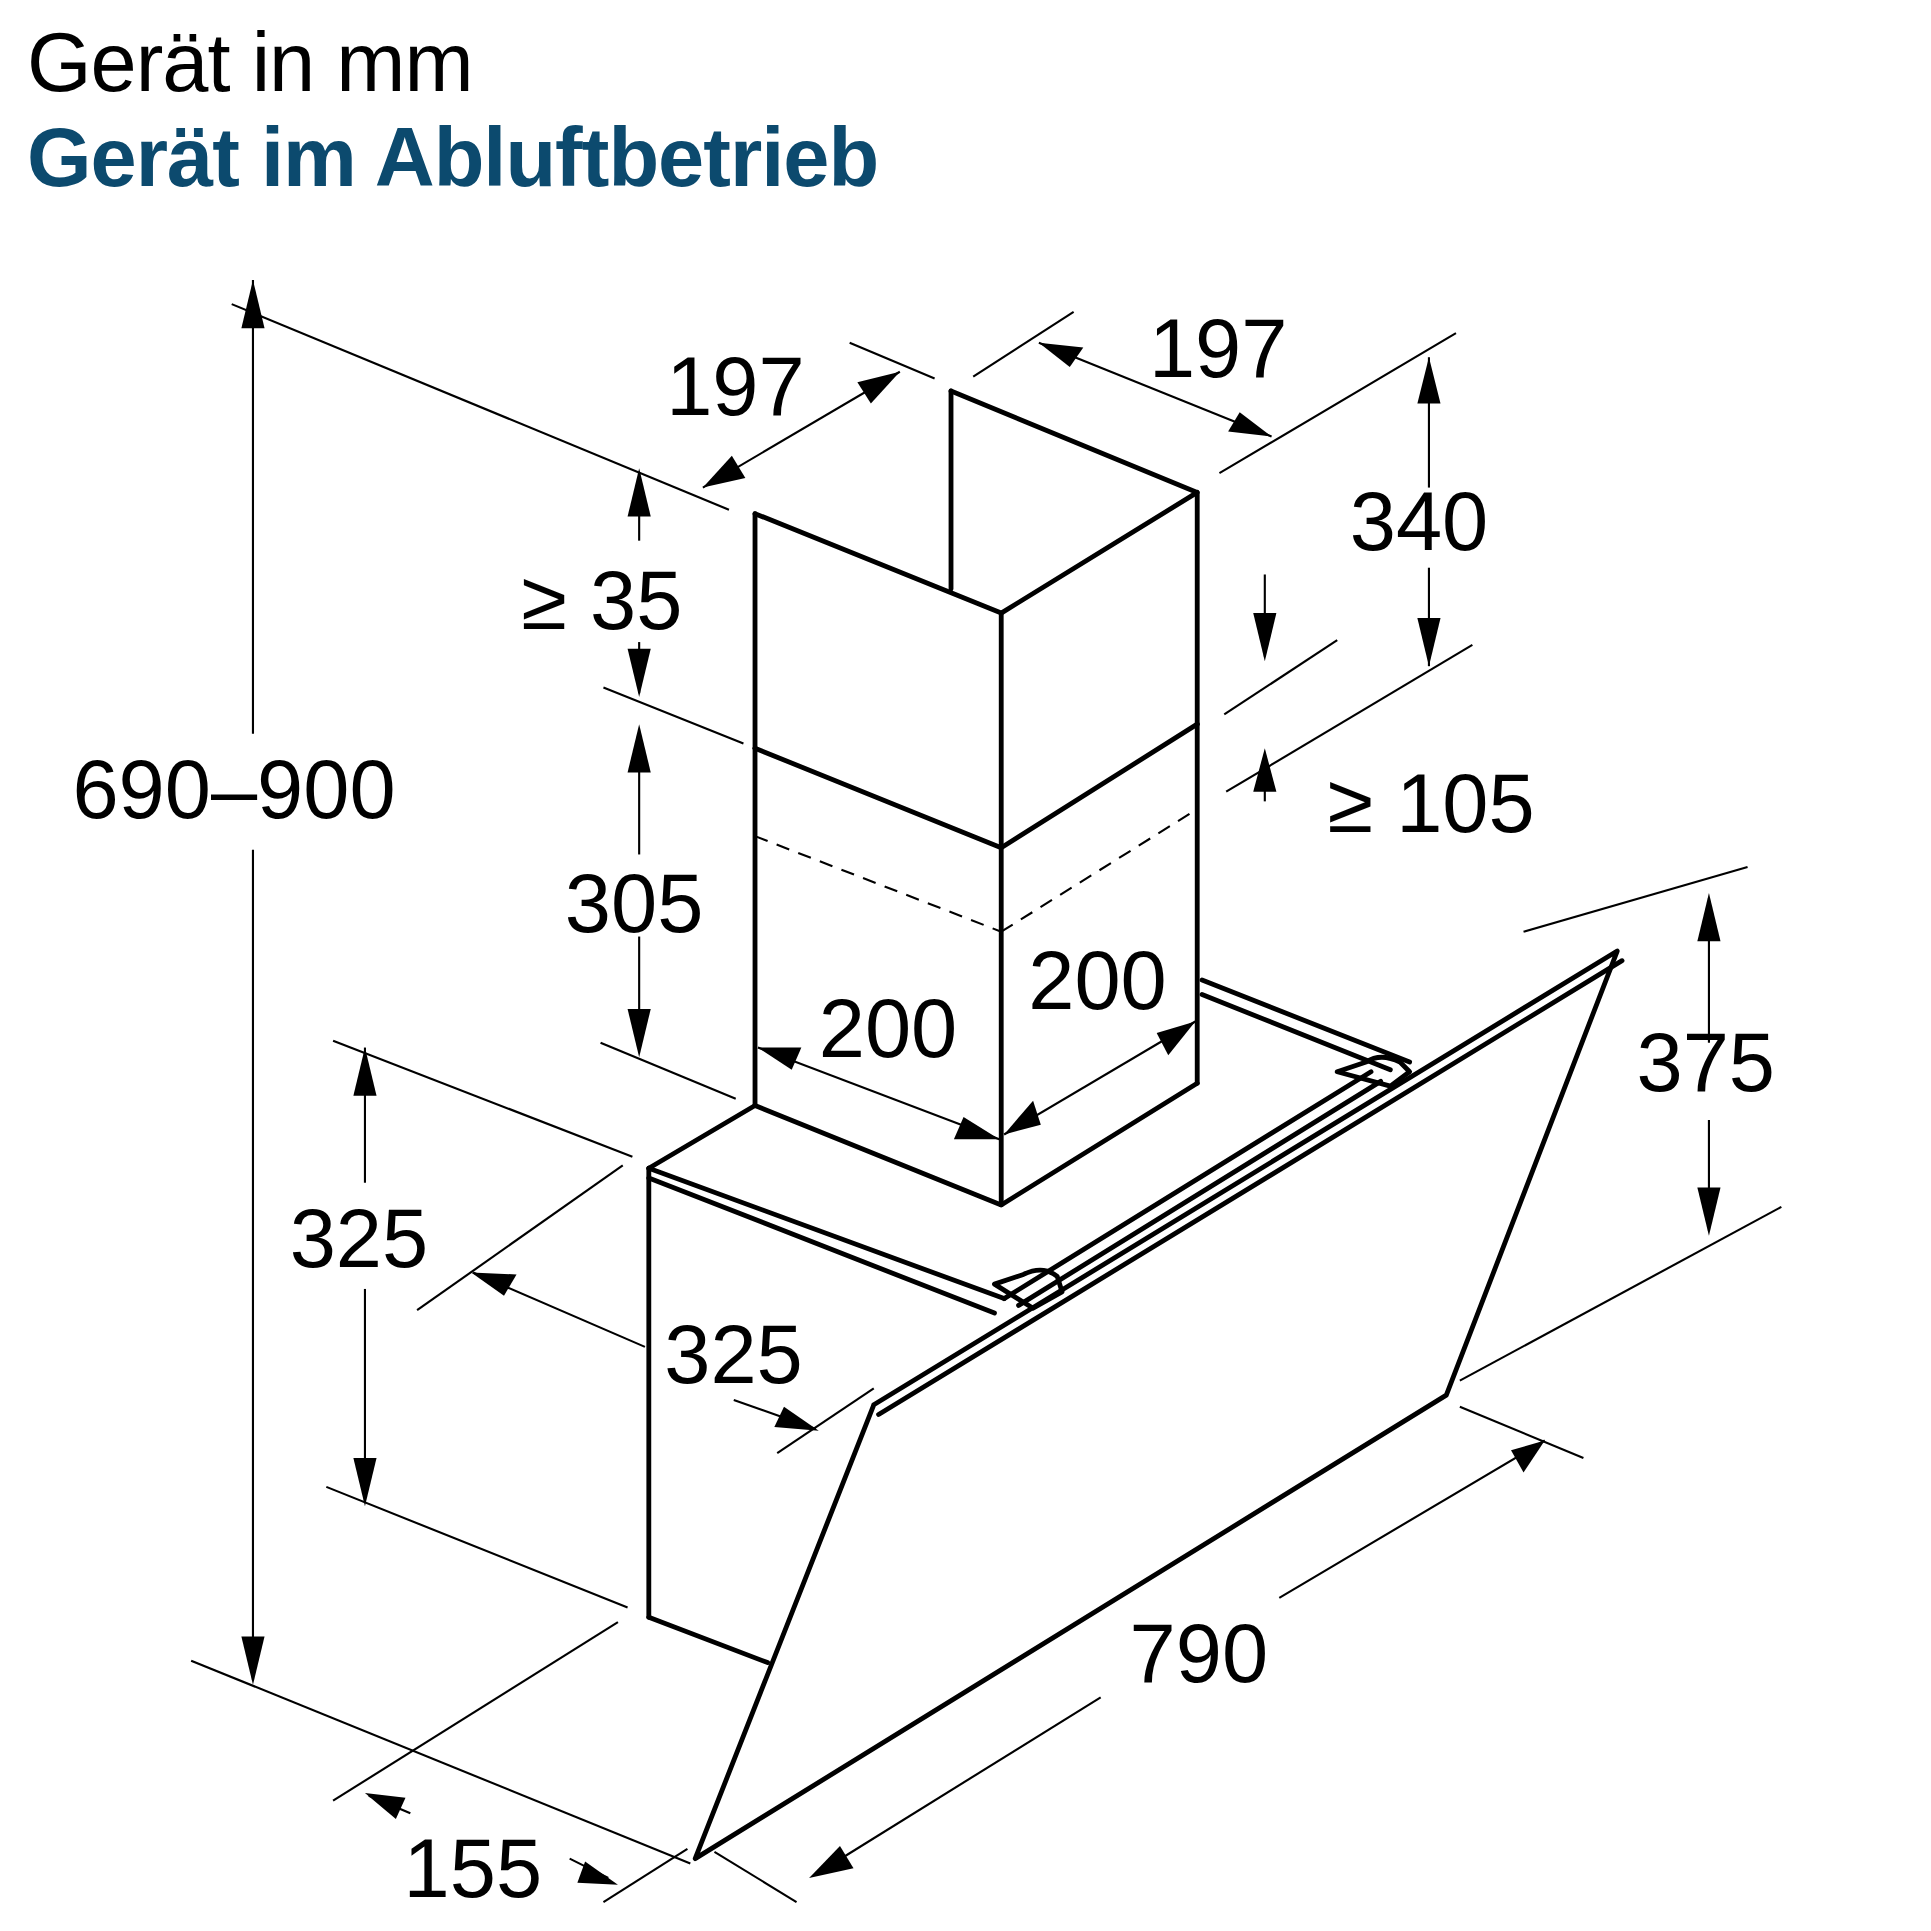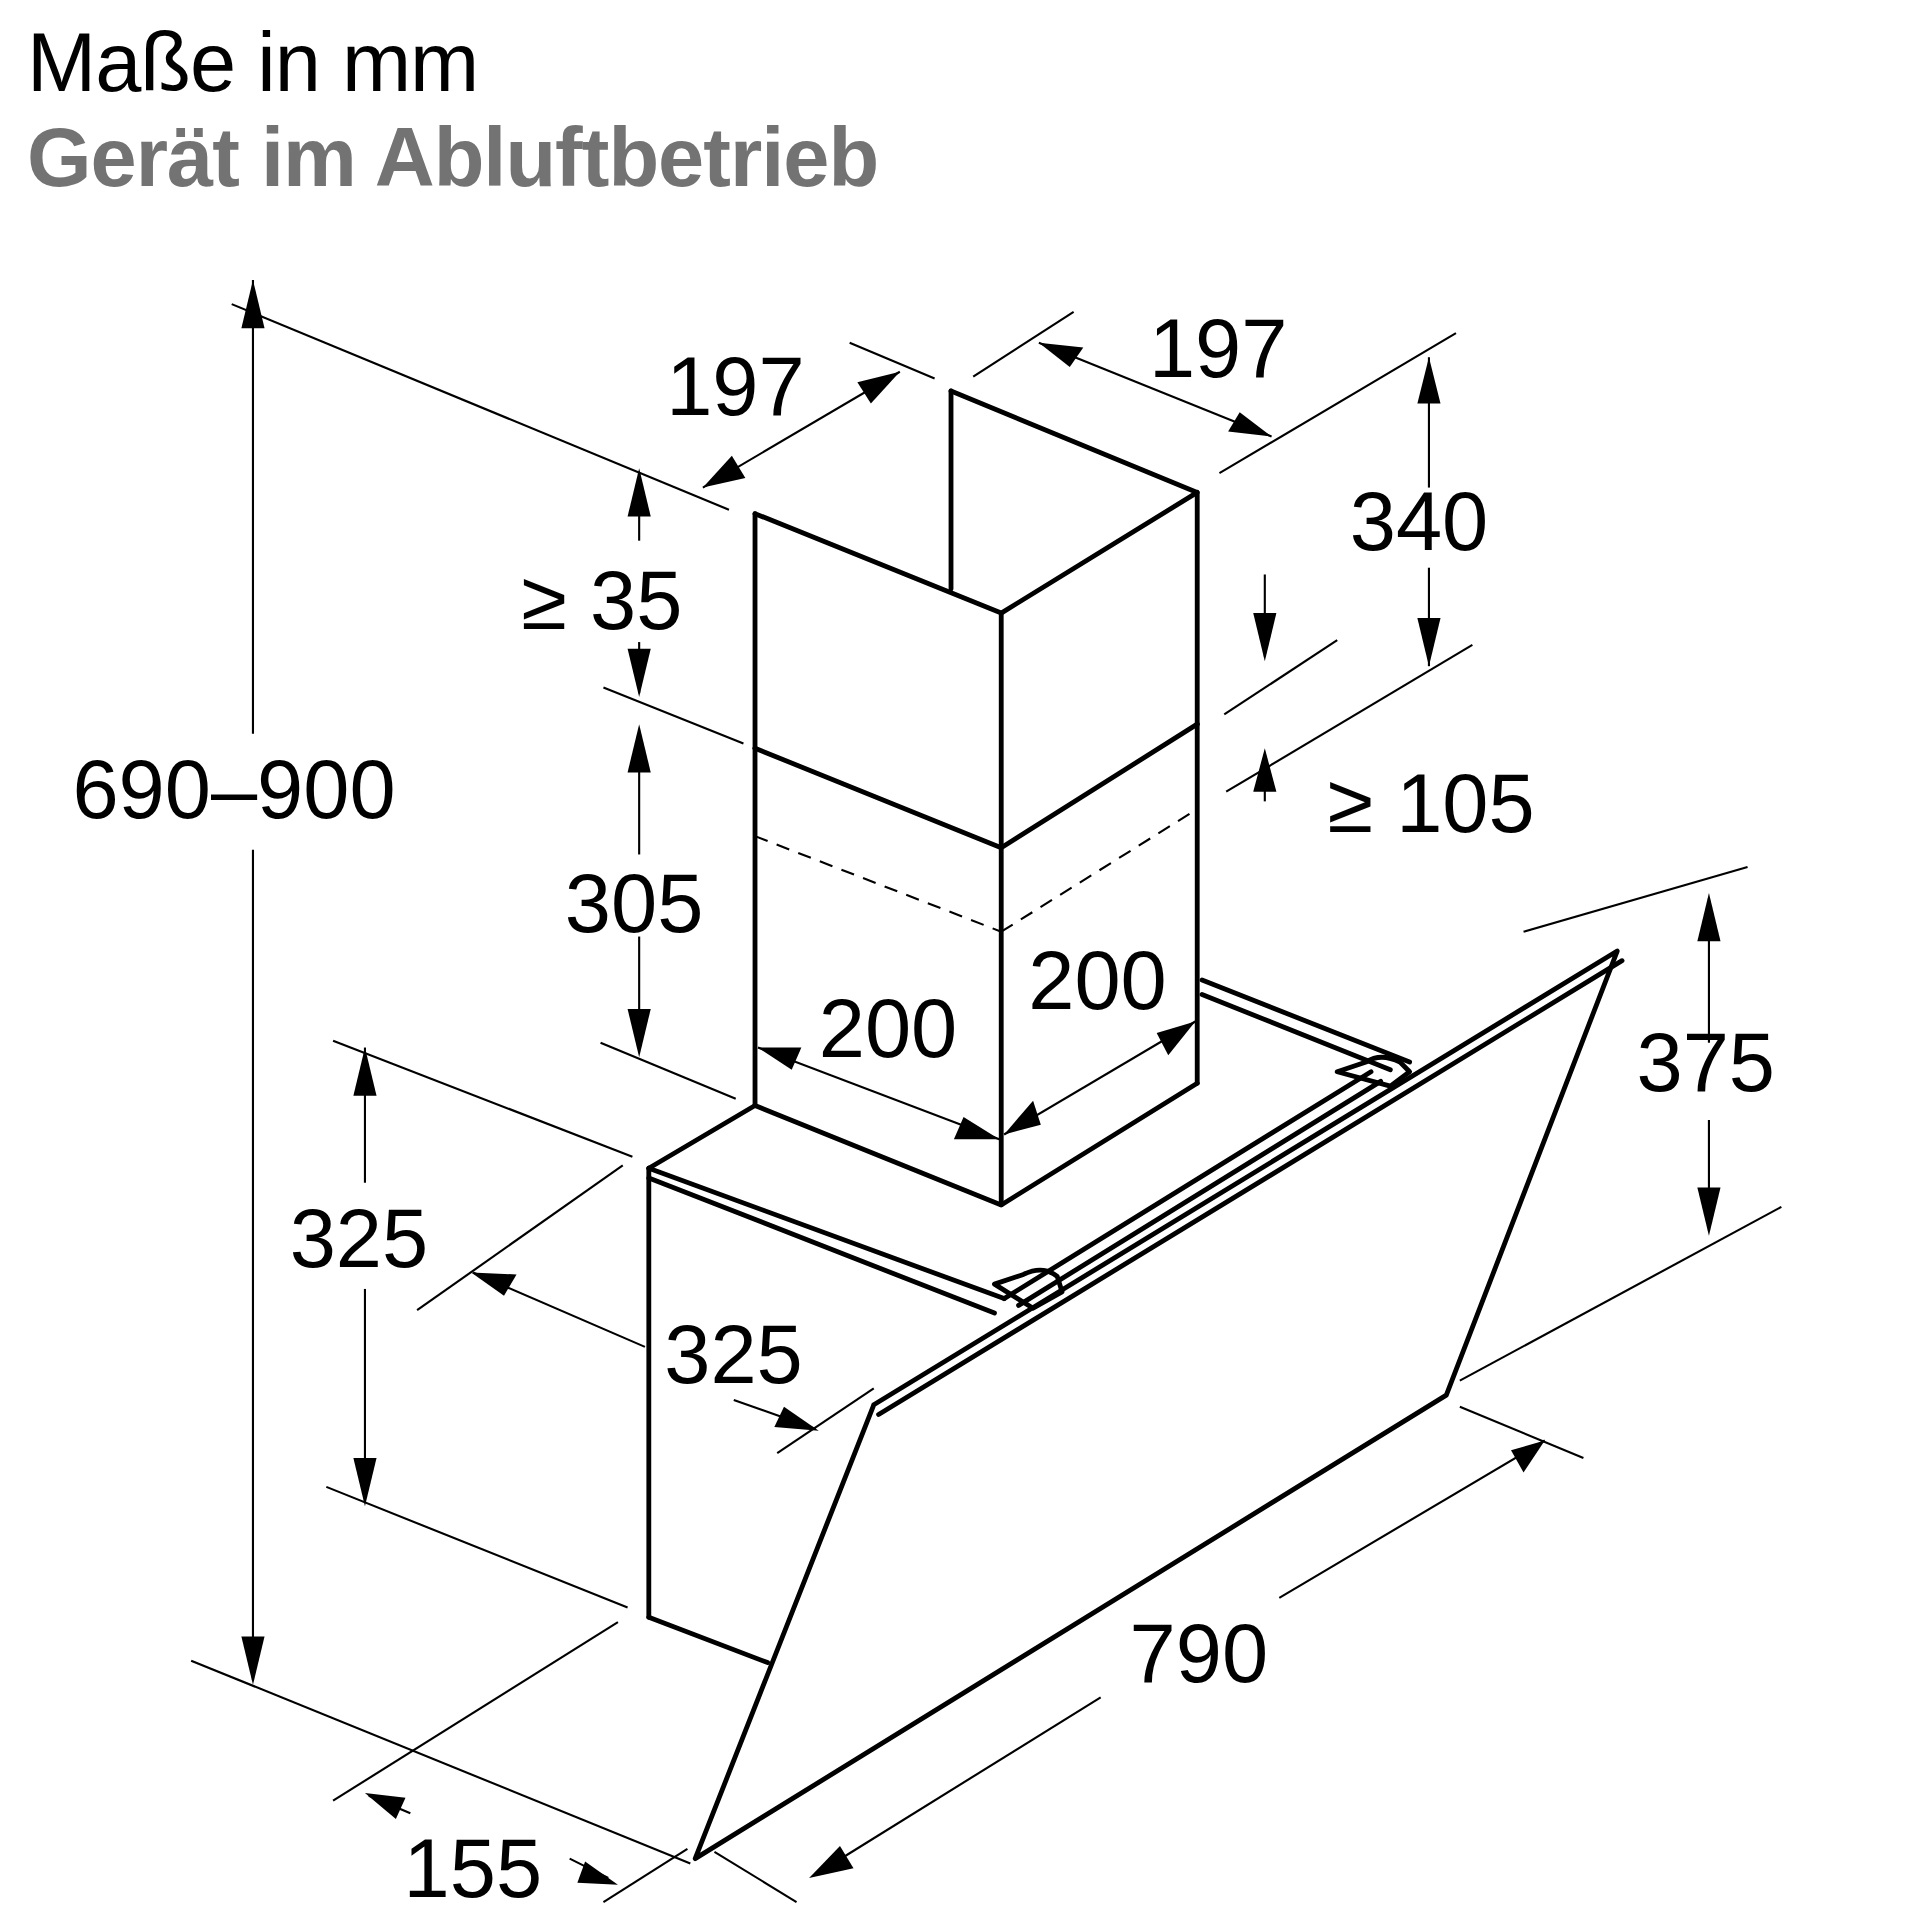--- a/index.html
+++ b/index.html
@@ -1,29 +1,29 @@
 <!DOCTYPE html>
 <html><head>
   <meta charset="utf-8">
   <style>
     html, body { margin: 0; padding: 0; background: #ffffff; }
     body { width: 1931px; height: 1931px; position: relative; overflow: hidden; font-family: "Liberation Sans", sans-serif; }
     .title-1 { position: absolute; left: 27px; top: 21px; font-size: 83px; font-weight: normal; color: #000; line-height: 1; letter-spacing: -1px; }
-    .title-2 { position: absolute; left: 27px; top: 116px; font-size: 83px; font-weight: bold; color: #737373; line-height: 1; letter-spacing: -1px; }
+    .title-2 { position: absolute; left: 27px; top: 116px; font-size: 83px; font-weight: bold; color: #0c4a6e; line-height: 1; letter-spacing: -1px; }
     svg { position: absolute; left: 0; top: 0; }
     .thick { stroke: #000; stroke-width: 5; fill: none; stroke-linejoin: round; stroke-linecap: round; }
     .thin { stroke: #000; stroke-width: 2.2; fill: none; }
     .dash { stroke: #000; stroke-width: 2.2; fill: none; stroke-dasharray: 14 10; }
     .arrow { fill: #000; stroke: none; }
     .dimtext { font-family: "Liberation Sans", sans-serif; font-size: 86px; fill: #000; }
   </style>
 </head>
 <body>
 
-<div class="title-1">Maße in mm</div>
+<div class="title-1">Gerät in mm</div>
 <div class="title-2">Gerät im Abluftbetrieb</div>
 
 <svg width="1931" height="1931" viewBox="0 0 2000 2000">
   <g>
 
     <polyline class="thick" points="985,405 1240,510 1240,750"></polyline>
     <line class="thick" x1="985" y1="405" x2="985" y2="610"></line>
     <polyline class="thick" points="782,532 1037,635 1240,510"></polyline>
     <line class="thick" x1="1037" y1="635" x2="1037" y2="878"></line>
     <line class="thick" x1="782" y1="532" x2="782" y2="775"></line>

